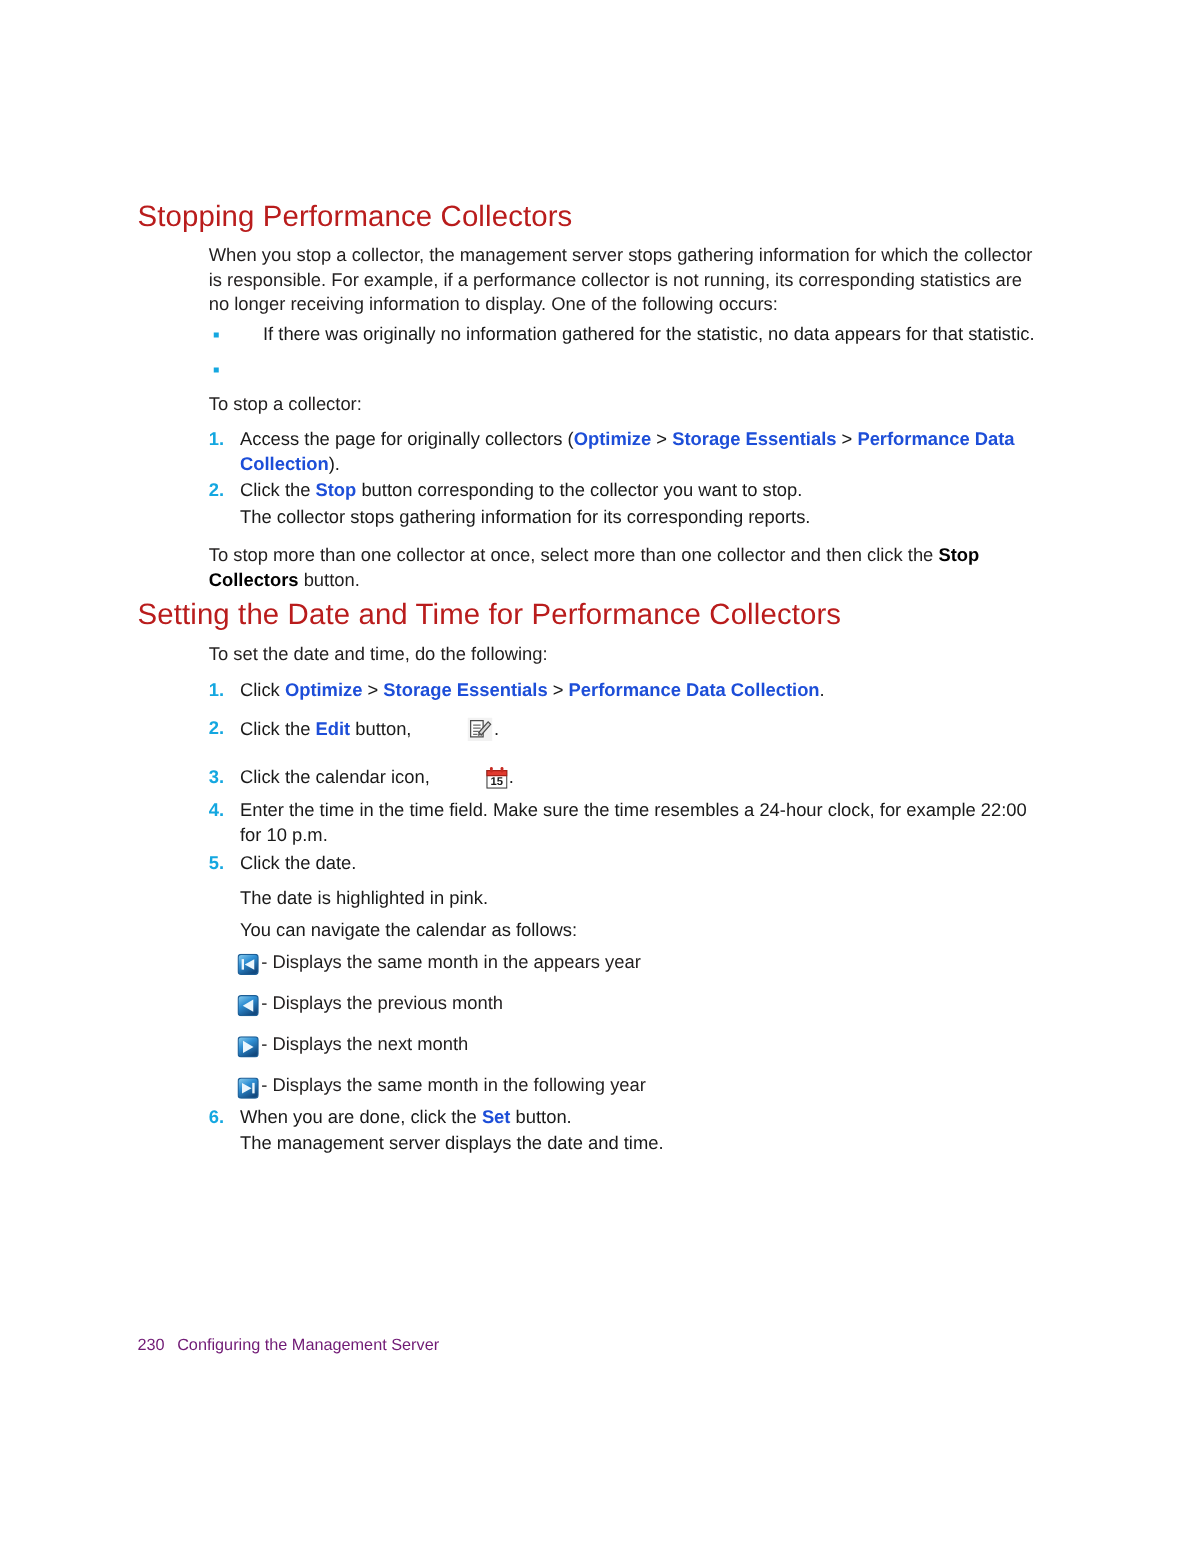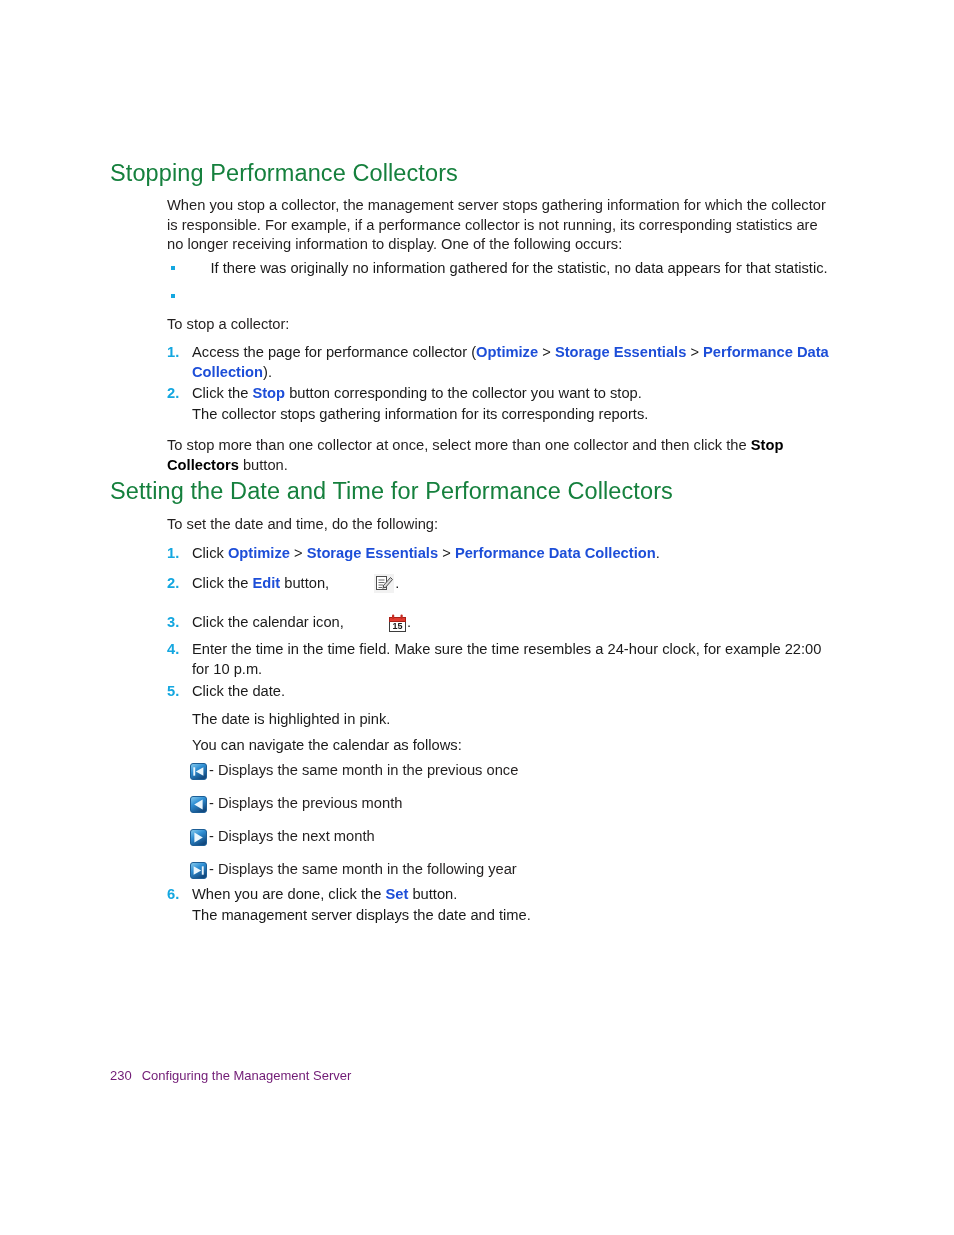--- a/index.html
+++ b/index.html
@@ -25,21 +25,21 @@
     overflow: hidden;
   }
 
   
   .h1 {
     position: absolute;
     left: 110px;
     font-size: 23.5px;
     font-weight: 400;
     letter-spacing: 0.1px;
-    color: #15803d;
+    color: #b91c1c;
     white-space: nowrap;
   }
   #head-stopping { top: 160px; }
   #head-setting  { top: 478px; }
 
   
   .body-block {
     position: absolute;
     left: 167px;
     width: 667px;
@@ -182,21 +182,21 @@
     <div class="bullet-row">
       <span class="bullet-dot"></span>
     </div>
   </div>
 
   <div class="body-block" style="top:315px;">To stop a collector:</div>
 
   <div class="steps" style="top:343px;">
     <div class="step">
       <span class="step-num">1.</span>
-      <span class="step-text"><span>Access the page for performance collector (</span><b>Optimize</b><span> &gt; </span><b>Storage Essentials</b><span> &gt; </span><b>Performance Data Collection</b><span>).</span></span>
+      <span class="step-text"><span>Access the page for originally collectors (</span><b>Optimize</b><span> &gt; </span><b>Storage Essentials</b><span> &gt; </span><b>Performance Data Collection</b><span>).</span></span>
     </div>
     <div class="step" style="margin-top:2px;">
       <span class="step-num">2.</span>
       <span class="step-text"><span>Click the </span><b>Stop</b><span> button corresponding to the collector you want to stop.</span></span>
       <span class="step-sub">The collector stops gathering information for its corresponding reports.</span>
     </div>
   </div>
 
   <div class="body-block" style="top:436px;"><span>To stop more than one collector at once, select more than one collector and then click the </span><b>Stop Collectors</b><span> button.</span></div>
 
@@ -267,21 +267,21 @@
                 <stop offset="45%" stop-color="#2f8fd4"></stop>
                 <stop offset="100%" stop-color="#12497f"></stop>
           </linearGradient>
             </defs>
           <rect x="0.5" y="0.5" width="16" height="16" rx="2.5" fill="url(#gA)" stroke="#1d5e96"></rect>
           <rect x="3.3" y="4.3" width="1.9" height="8.4" fill="#eaf6fd"></rect>
           <polygon points="13.4,4.3 13.4,12.7 5.8,8.5" fill="#eaf6fd"></polygon>
         </svg>
       </span>
       <span class="nav-dash">-</span>
-      <span class="nav-label">Displays the same month in the previous once</span>
+      <span class="nav-label">Displays the same month in the appears year</span>
     </div>
 
     <div class="nav-row">
       <span class="nav-icon">
         <svg width="17" height="17" viewBox="0 0 17 17" aria-hidden="true">
           <defs>
               <linearGradient id="gB" x1="0" y1="0" x2="0.6" y2="1">
             <stop offset="0%" stop-color="#8fd0ef"></stop>
                 <stop offset="45%" stop-color="#2f8fd4"></stop>
                 <stop offset="100%" stop-color="#12497f"></stop>

